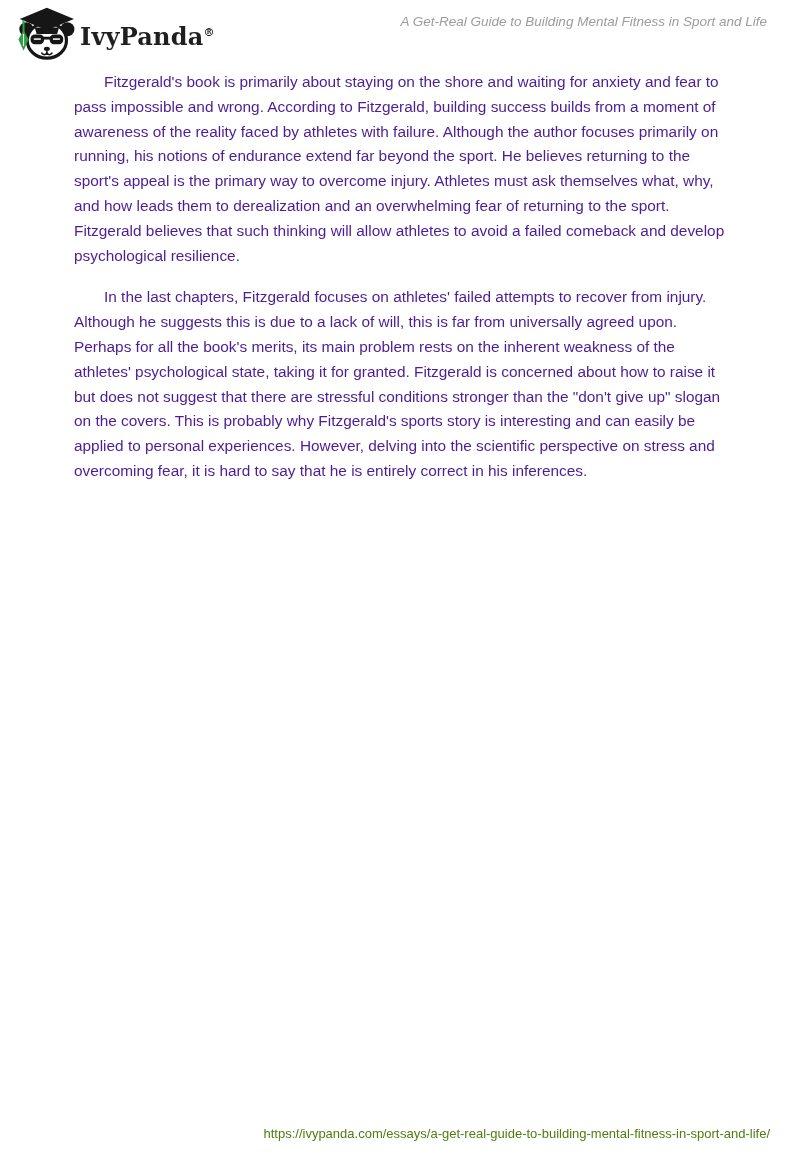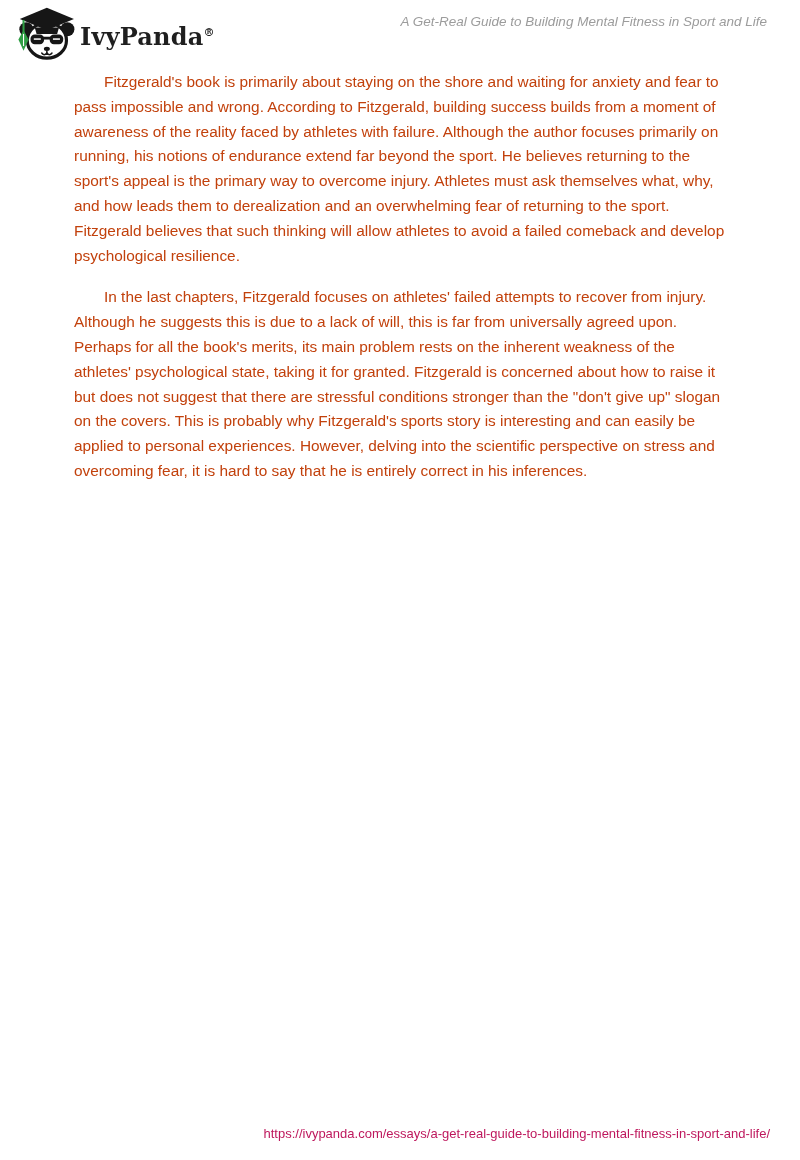--- a/index.html
+++ b/index.html
@@ -53,34 +53,34 @@
     font-style: italic;
   }
   
   .essay {
     position: absolute;
     top: 70px;
     left: 74px;
     width: 655px;
     font-size: 15.4px;
     line-height: 24.8px;
-    color: #c2410c;
+    color: #4c1d95;
   }
   .essay p {
     text-indent: 30px;
     margin-bottom: 17px;
     text-align: left;
   }
   
   .footer {
     position: absolute;
     top: 1126px;
     right: 30px;
     font-size: 13px;
-    color: #be185d;
+    color: #4d7c0f;
     white-space: nowrap;
   }
 </style>
 </head>
 <body>
 
 <div class="page">
 
   <header>
     <a class="brand">

